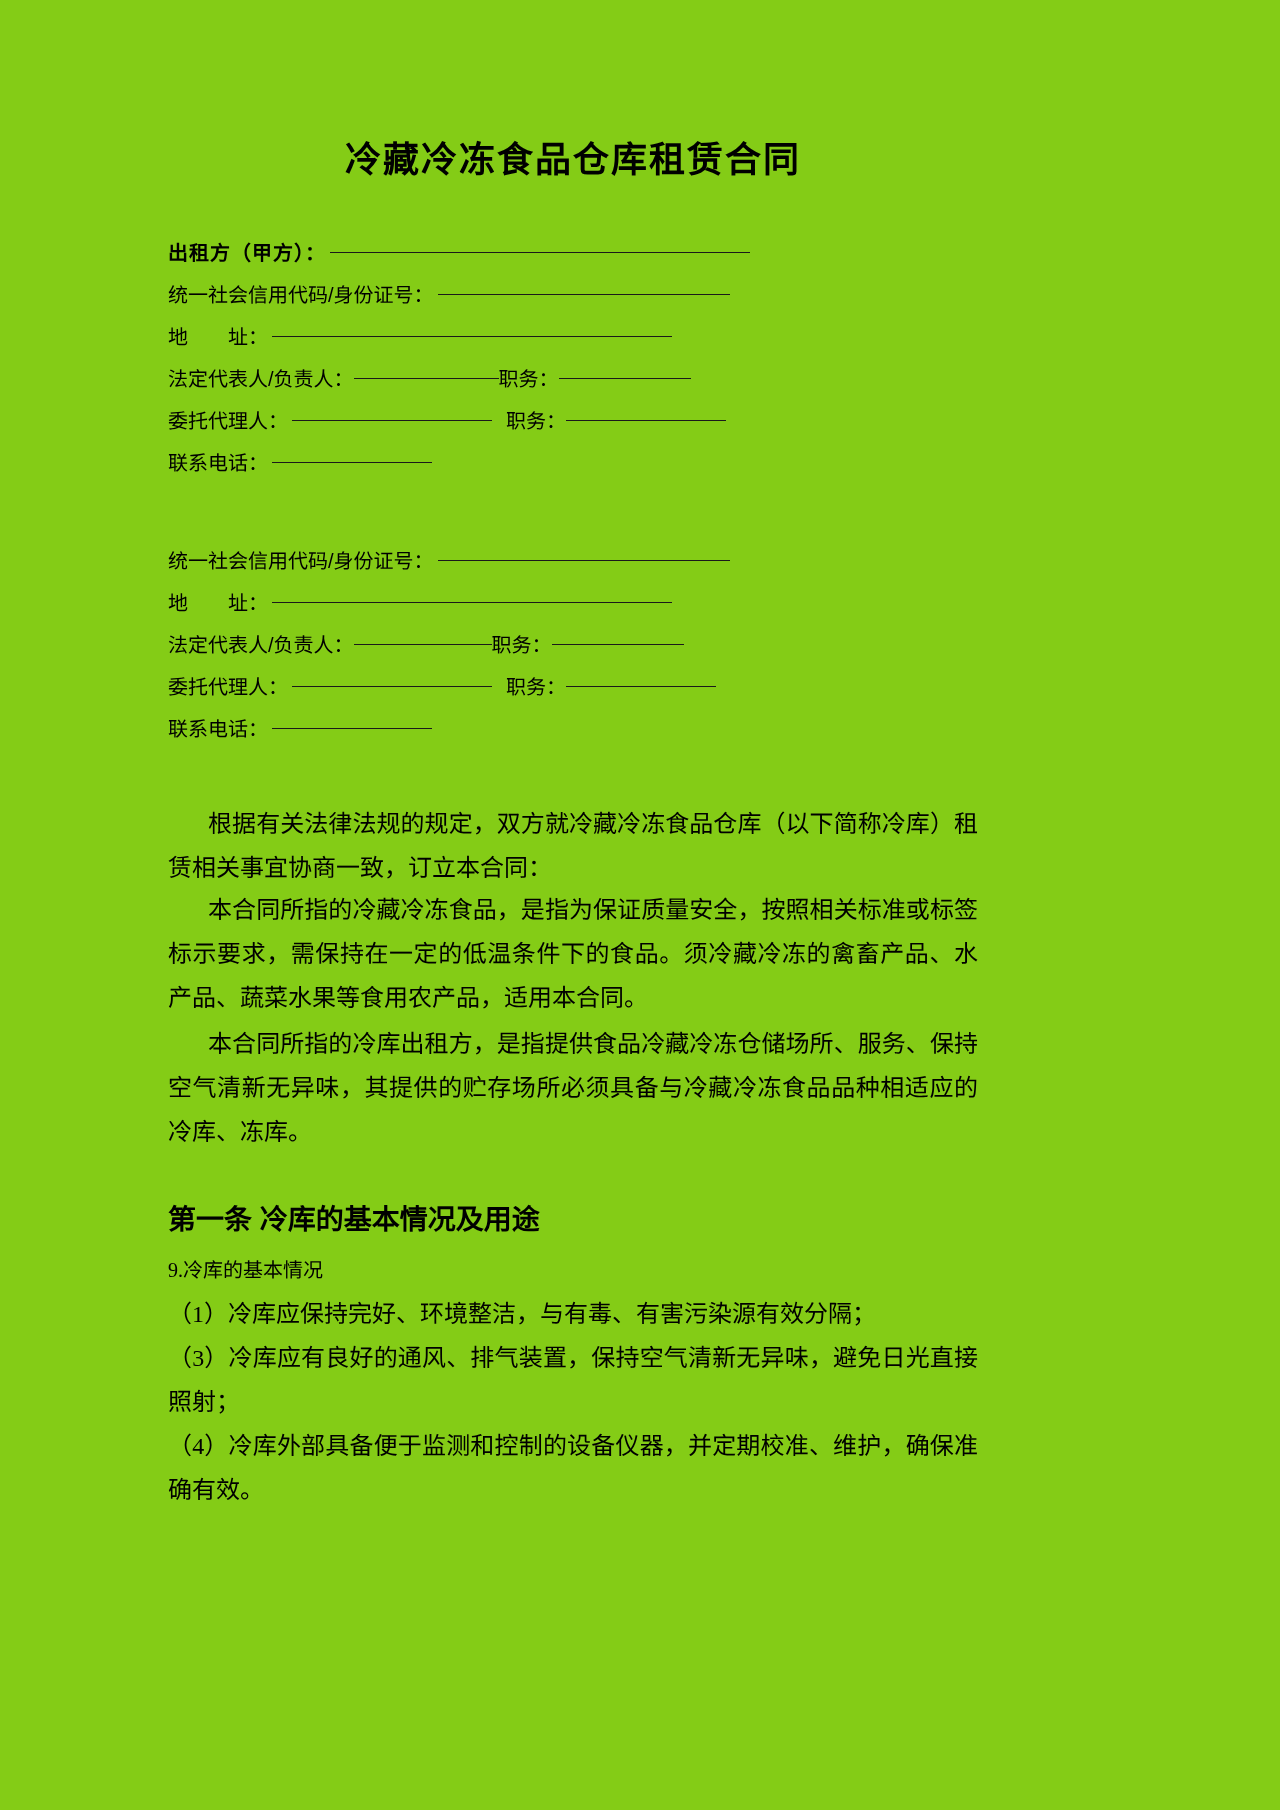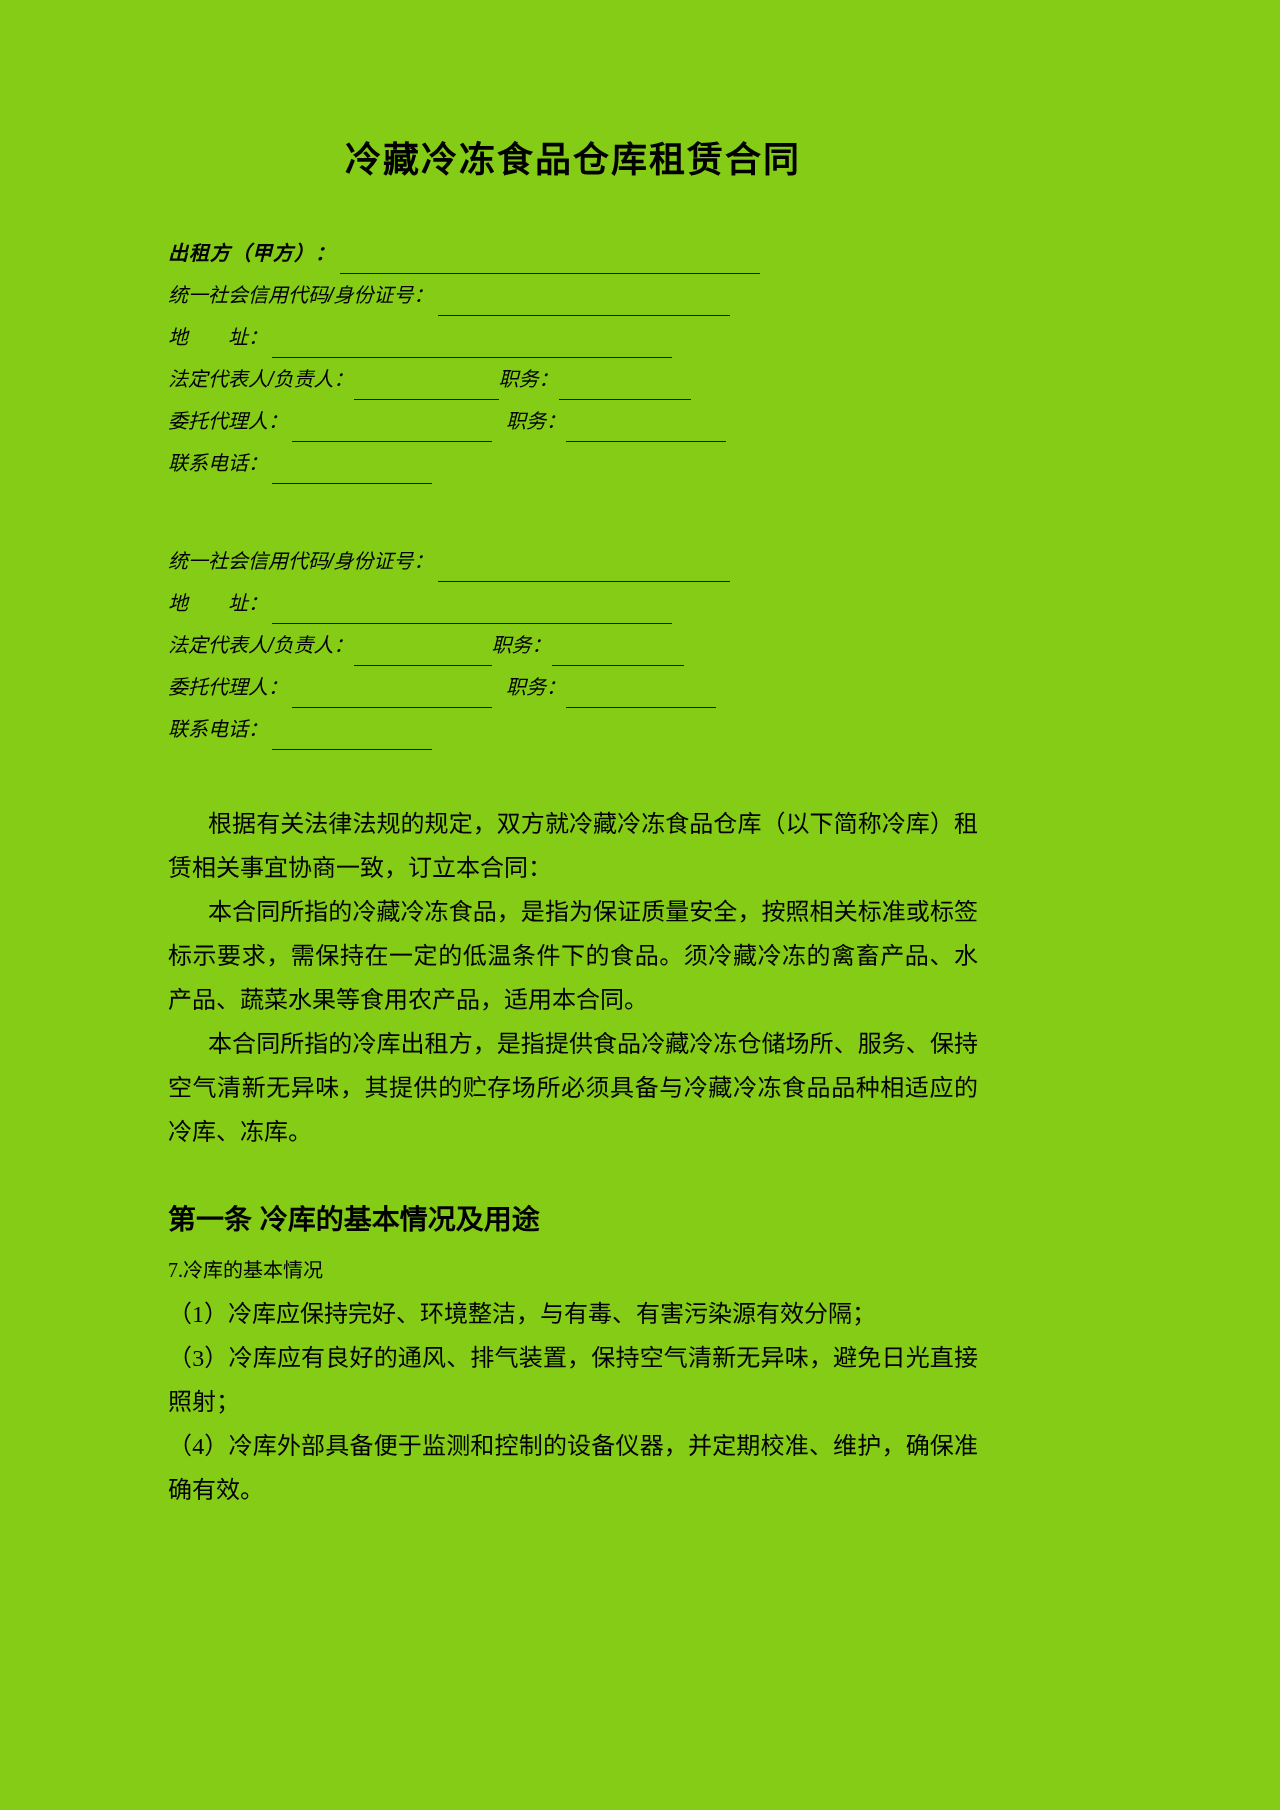--- a/index.html
+++ b/index.html
@@ -43,26 +43,25 @@
 
   
   .party-block {
     margin-top: 46px;
   }
   .party-block.second {
     margin-top: 56px;
   }
   .field-row {
     display: flex;
-    align-items: flex-end;
+    align-items: flex-start;
     font-size: 20px;
     line-height: 42px;
     height: 42px;
     white-space: nowrap;
-    font-style: italic;
   }
   .field-label {
     font-family: "Liberation Sans", "DejaVu Sans", sans-serif;
     font-size: 20px;
     flex: none;
   }
   .field-label.bold {
     font-weight: 700;
     letter-spacing: 1px;
   }
@@ -96,21 +95,21 @@
   p.para {
     font-family: "Liberation Serif", "DejaVu Serif", serif;
     font-size: 24px;
     line-height: 44px;
     margin: 0;
     text-indent: 40px;
     text-align: justify;
     text-justify: inter-ideograph;
   }
   p.para.sans {
-    font-family: Liberation Serif, serif;
+    font-family: Liberation Mono, monospace;
   }
 
   
   .clause-heading {
     font-family: Liberation Sans, sans-serif;
     font-size: 28px;
     font-weight: 700;
     line-height: 44px;
     margin: 44px 0 0 0;
   }
@@ -222,21 +221,21 @@
 
     <div class="body-section">
       <p class="para">根据有关法律法规的规定，双方就冷藏冷冻食品仓库（以下简称冷库）租赁相关事宜协商一致，订立本合同：</p>
       <p class="para sans">本合同所指的冷藏冷冻食品，是指为保证质量安全，按照相关标准或标签标示要求，需保持在一定的低温条件下的食品。须冷藏冷冻的禽畜产品、水产品、蔬菜水果等食用农产品，适用本合同。</p>
       <p class="para">本合同所指的冷库出租方，是指提供食品冷藏冷冻仓储场所、服务、保持空气清新无异味，其提供的贮存场所必须具备与冷藏冷冻食品品种相适应的冷库、冻库。</p>
     </div>
 
     <div>
       <h2 class="clause-heading">第一条  冷库的基本情况及用途</h2>
 
-      <p class="sub-item">7.冷库的基本情况</p>
+      <p class="sub-item">9.冷库的基本情况</p>
 
       <p class="list-item">（1）冷库应保持完好、环境整洁，与有毒、有害污染源有效分隔；</p>
       <p class="list-item">（3）冷库应有良好的通风、排气装置，保持空气清新无异味，避免日光直接照射；</p>
       <p class="list-item">（4）冷库外部具备便于监测和控制的设备仪器，并定期校准、维护，确保准确有效。</p>
     </div>
 
   </div>
 </div>
 
 </body></html>

